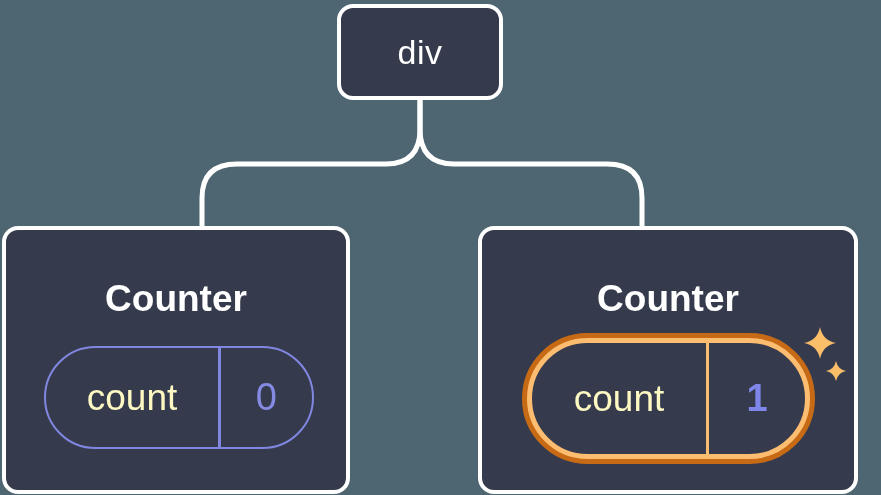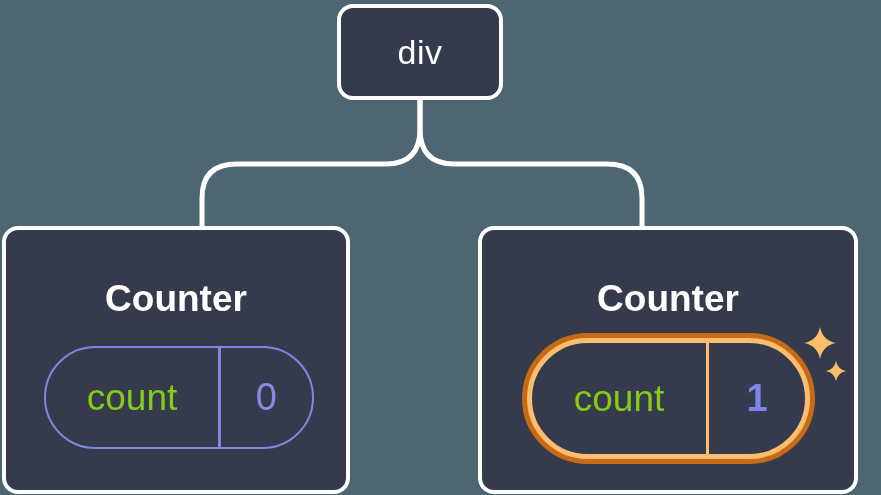--- a/index.html
+++ b/index.html
@@ -136,21 +136,21 @@
     width: 3px;
     background: #fcbd70;
   }
   .pill-gold .pill-val-cell {
     flex: 1;
     display: flex;
     align-items: center;
     justify-content: center;
   }
   .state-key {
-    color: #84cc16;
+    color: #fef9c3;
     font-size: 37px;
     font-weight: 400;
   }
   .state-val {
     color: #858ae2;
     font-size: 38px;
     font-weight: 400;
   }
   .state-val.bold {
     font-weight: 700;

